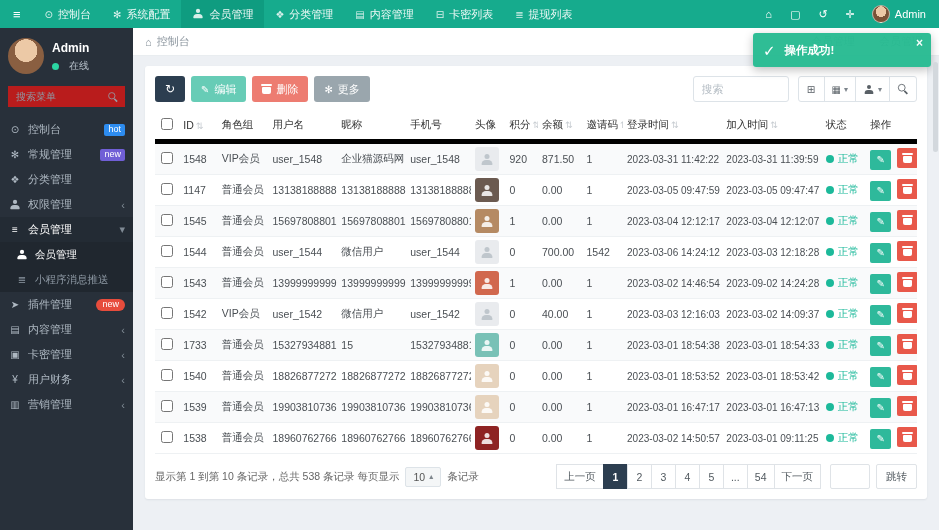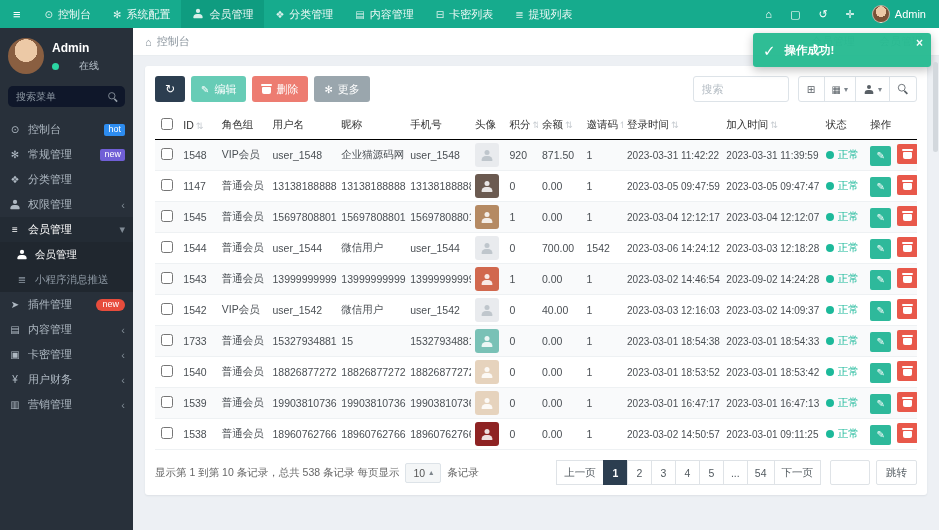--- a/index.html
+++ b/index.html
@@ -28,24 +28,24 @@
 .nav-right{margin-left:auto;display:flex;align-items:center;padding-right:6px}
 .nav-tool{color:#fff;padding:0 9px;font-size:11px;cursor:pointer}
 .nav-avatar{width:18px;height:18px;border-radius:50%;background:radial-gradient(circle at 50% 35%,#ecc9a6 0 40%,#7a5236 41% 100%);margin:0 5px 0 8px;border:1px solid rgba(255,255,255,.55);flex:none}
 .nav-user{color:#fff;margin-right:7px;cursor:pointer}
 
 
 .sidebar{position:absolute;top:28px;left:0;width:133px;bottom:0;background:#28303a;z-index:20}
 .user-panel{display:flex;gap:8px;padding:10px 8px 6px}
 .user-avatar{width:36px;height:36px;border-radius:50%;background:radial-gradient(circle at 50% 35%,#ecc9a6 0 38%,#8a5f41 39% 100%);flex:none}
 .user-name{color:#fff;font-weight:bold;font-size:12px;margin-top:3px}
-.user-status{color:#b7c1ca;font-size:10px;margin-top:4px;display:flex;align-items:center;gap:20px}
+.user-status{color:#b7c1ca;font-size:10px;margin-top:4px;display:flex;align-items:center;gap:10px}
 .dot-green{width:7px;height:7px;border-radius:50%;background:#2bd6a3;flex:none}
 .side-search{margin:6px 8px 10px;position:relative}
-.side-search input{width:100%;height:21px;background:#0f172a;border:none;border-radius:5px;color:#dfe5ea;font-size:10px;padding:0 22px 0 8px;font-family:inherit}
+.side-search input{width:100%;height:21px;background:#b91c1c;border:none;border-radius:0;color:#dfe5ea;font-size:10px;padding:0 22px 0 8px;font-family:inherit}
 .side-search input::placeholder{color:#8e99a4}
 .side-search .ico-search{position:absolute;right:6px;top:5px;color:#97a1ab;transform:scale(.8)}
 .menu-item{height:25px;display:flex;align-items:center;padding:0 8px;color:#aeb8c2;font-size:11px;gap:6px;cursor:pointer}
 .menu-group.open>.menu-item{background:#232b34;color:#fff}
 .mi-icon{width:14px;text-align:center;font-size:10px;flex:none;display:inline-flex;justify-content:center}
 .mi-label{flex:1;white-space:nowrap;overflow:hidden}
 .mi-badge{font-size:9px;color:#fff;border-radius:2px;padding:1.5px 4px;line-height:1;flex:none}
 .mi-badge.pill{border-radius:8px;padding:1.5px 6px}
 .mi-chevron{color:#7f8a94;font-size:11px;flex:none}
 .submenu{background:#20272f}
@@ -81,21 +81,21 @@
 .tb-group{display:flex;margin-left:9px}
 .tb-btn{height:26px;min-width:27px;padding:0 7px;background:#fff;border:1px solid #dde3e8;margin-left:-1px;display:inline-flex;align-items:center;justify-content:center;gap:3px;color:#596066;cursor:pointer;font-size:10px}
 .tb-btn:first-child{border-radius:3px 0 0 3px;margin-left:0}
 .tb-btn:last-child{border-radius:0 3px 3px 0}
 .tb-btn .ico-person{transform:scale(.8)}
 .tb-btn .ico-search{transform:scale(.85)}
 .caret{font-size:8px;color:#7d858c}
 
 
 table{width:100%;border-collapse:collapse;table-layout:fixed;font-size:10.5px}
-th{font-weight:normal;color:#333;text-align:left;padding:7px 4px;border-bottom:1px solid #000000;white-space:nowrap;overflow:hidden}
+th{font-weight:normal;color:#333;text-align:left;padding:7px 4px;border-bottom:5px solid #000000;white-space:nowrap;overflow:hidden}
 td{padding:3px 4px;border-bottom:1px solid #eef1f3;color:#4a4f54;white-space:nowrap;overflow:hidden;height:27px}
 tbody tr:nth-child(odd){background:#f9fafb}
 .th-sort{color:#c7ccd1;font-size:9px;margin-left:2px}
 .c-check,.h-check{text-align:center}
 .c-check input,.h-check input{width:12px;height:12px;cursor:pointer}
 .avatar-box{width:24px;height:24px;border-radius:3px;display:flex;align-items:center;justify-content:center}
 .c-status .st-dot{display:inline-block;width:8px;height:8px;border-radius:50%;background:#1cb99a;margin-right:4px;vertical-align:-1px}
 .st-text{color:#1cb99a}
 .c-time{font-size:10px}
 .op{width:21px;height:20px;border:none;border-radius:2px;color:#fff;margin-right:3px;cursor:pointer;display:inline-flex;align-items:center;justify-content:center;padding:0;font-size:10px}

